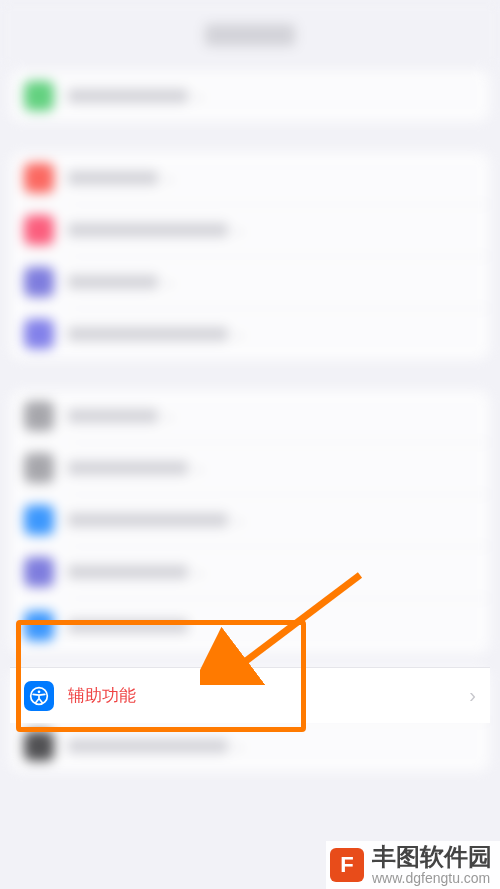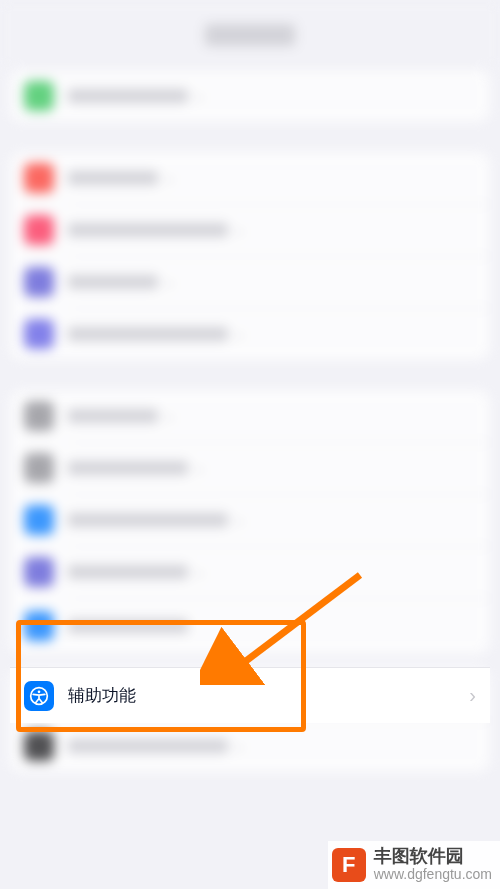--- a/index.html
+++ b/index.html
@@ -104,21 +104,21 @@
     top: 667px;
     height: 56px;
     background: #fff;
     display: flex;
     align-items: center;
     padding: 0 14px;
     z-index: 40;
     border-top: 1px solid #e5e5ea;
   }
   .clear-row .icon-box { filter: none; }
-  .clear-row .row-label { color: #0f172a; filter: none; }
+  .clear-row .row-label { color: #ef4444; filter: none; }
   .clear-row .chevron { filter: none; }
   .watermark {
     position: absolute;
     right: 0; bottom: 0;
     height: 48px;
     display: flex;
     align-items: center;
     background: rgba(255,255,255,0.9);
     padding: 0 8px 0 4px;
     z-index: 100;
@@ -128,21 +128,21 @@
   .watermark .logo {
     width: 34px; height: 34px;
     background: #e84c1a;
     border-radius: 6px;
     margin-right: 8px;
     position: relative;
     display:flex;align-items:center;justify-content:center;
     color:#fff;font-weight:bold;font-size:22px;
   }
   .watermark .texts { display:flex;flex-direction:column;line-height:1.1; }
-  .watermark .t1 { font-size: 18px; color:#444; font-weight:600;}
+  .watermark .t1 { font-size: 24px; color:#444; font-weight:600;}
   .watermark .t2 { font-size: 14px; color:#999;}
   
   .ic-green  { background:#34c759; }
   .ic-red    { background:#ff3b30; }
   .ic-pink   { background:#ff2d55; }
   .ic-purple { background:#5856d6; }
   .ic-indigo { background:#5e5ce6; }
   .ic-gray   { background:#8e8e93; }
   .ic-blue   { background:#007aff; }
   .ic-black  { background:#1c1c1e; }

